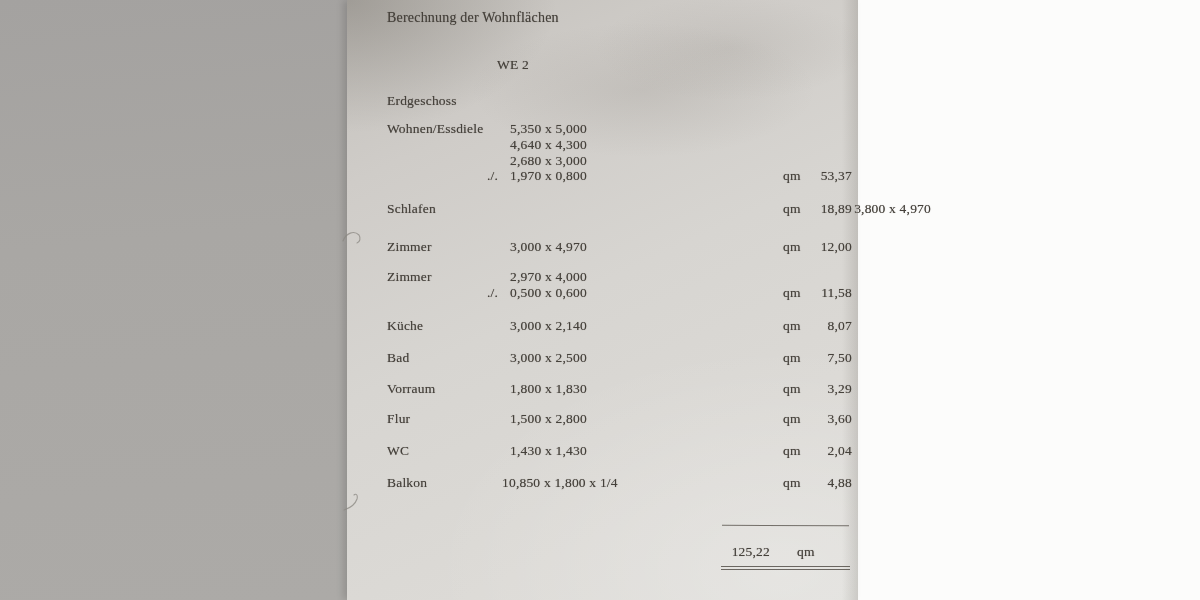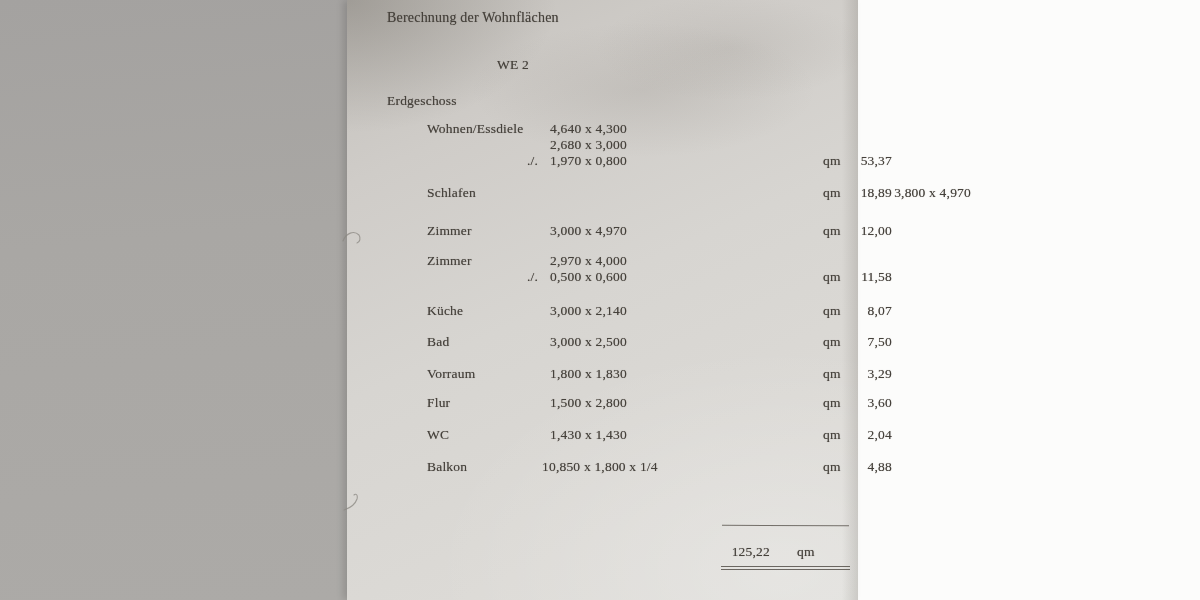--- a/index.html
+++ b/index.html
@@ -43,21 +43,21 @@
   }
 
   .title{
     position:absolute;left:40px;top:10px;margin:0;
     font-size:14px;font-weight:normal;
   }
   .subhead{position:absolute;left:0;top:57px;width:100%;height:16px;}
   .floor{position:absolute;left:40px;top:0;margin-top:36px;}
   .we{position:absolute;left:150px;top:0;}
 
-  .rows{position:absolute;left:12px;top:121px;width:584px;padding-left:28px;}
+  .rows{position:absolute;left:0;top:121px;width:584px;}
   .row{position:relative;min-height:15.8px;}
   .row:nth-child(1){margin-bottom:17px;}
   .row:nth-child(2){margin-bottom:22px;text-align:right;}
   .row:nth-child(3){margin-bottom:14.5px;}
   .row:nth-child(4){margin-bottom:17.5px;}
   .row:nth-child(5){margin-bottom:16px;}
   .row:nth-child(6){margin-bottom:15.5px;}
   .row:nth-child(7){margin-bottom:14px;}
   .row:nth-child(8){margin-bottom:16px;}
   .row:nth-child(9){margin-bottom:16px;}
@@ -105,20 +105,21 @@
 
     <div class="subhead">
       <span class="floor txt">Erdgeschoss</span>
       <span class="we txt">WE 2</span>
     </div>
 
     <div class="rows">
   <div class="row">
     <span class="room txt">Wohnen/Essdiele</span>
     <div class="dims">
+            <div class="dim-line txt">5,350 x 5,000</div>
             <div class="dim-line txt">4,640 x 4,300</div>
             <div class="dim-line txt">2,680 x 3,000</div>
             <div class="dim-line txt"><span class="deduct txt">./.</span>1,970 x 0,800</div>
           </div>
     <span class="area-num txt">53,37</span>
     <span class="area-unit txt">qm</span>
   </div>
 
   <div class="row">
     <span class="room txt">Schlafen</span>

